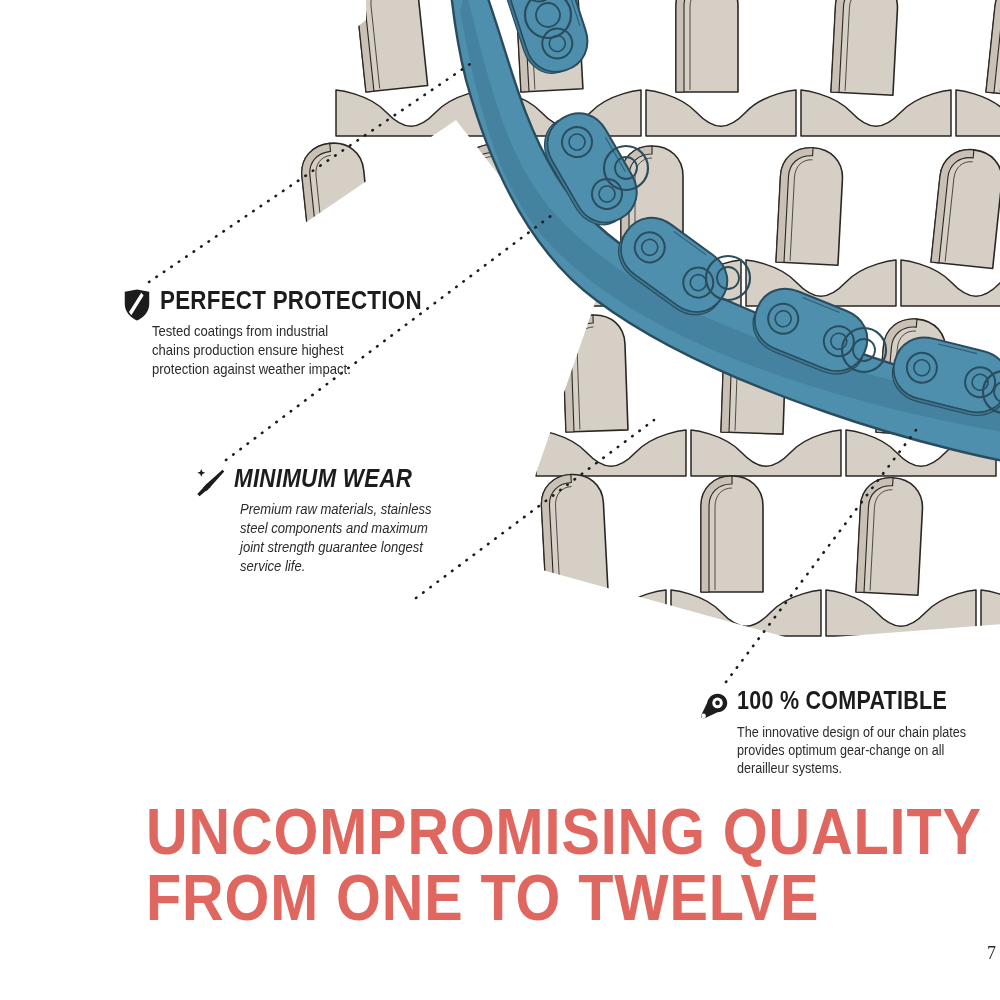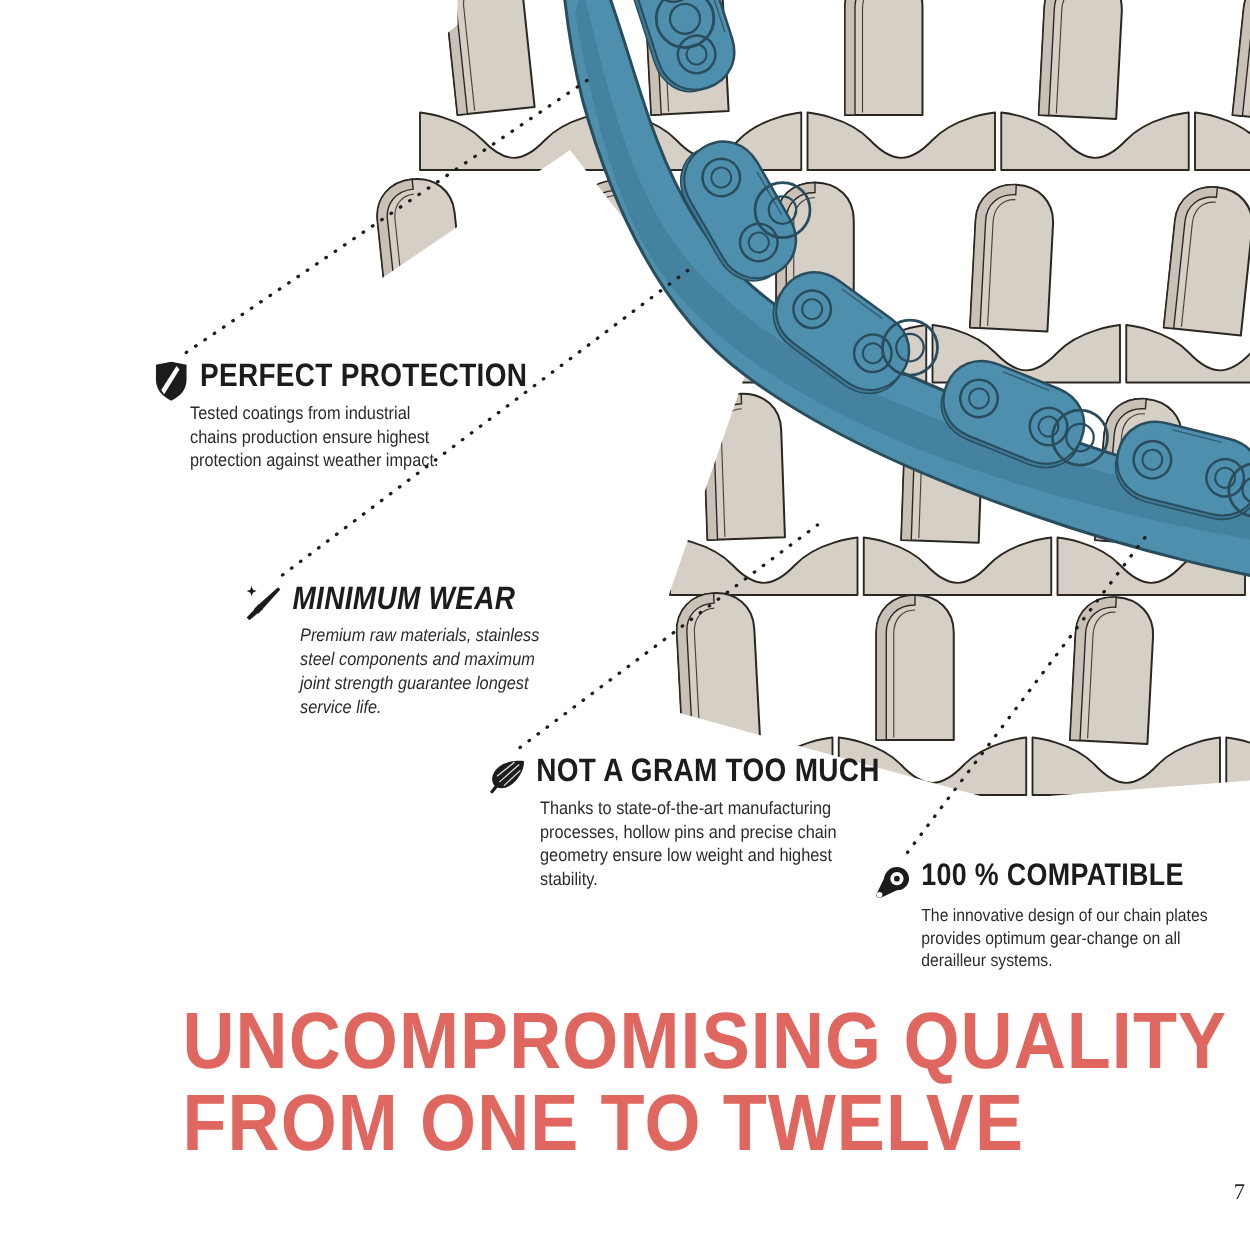--- a/index.html
+++ b/index.html
@@ -341,33 +341,20 @@
           <path d="M12.5,17.5 L16.5,21.5 L12,26 L8,22 Z" fill="#1c1c1c"></path>
           <path d="M9.5,21 L13,24.5 L4,32 L1.5,29.5 Z" fill="#1c1c1c"></path>
           <path d="M6,1 L7.3,4.2 L10.5,5.5 L7.3,6.8 L6,10 L4.7,6.8 L1.5,5.5 L4.7,4.2 Z" fill="#1c1c1c"></path>
         </svg>
       </span>
       <h3>MINIMUM WEAR</h3>
     </div>
     <p>Premium raw materials, stainless steel components and maximum joint strength guarantee longest service life.</p>
   </div>
 
-  <div class="callout" id="co-gram">
-    <div class="cohead">
-      <span class="ico">
-        <svg viewBox="0 0 32 30">
-          <path d="M30,2 C22,1 10,3 5,11 C1.5,16.5 3,21 5,23 L1,28.5 L3,30 L7.5,24.5
-                   C11,26 17,25 22,20 C28,14 30.5,7 30,2 Z" fill="#1c1c1c"></path>
-          <path d="M26,5 L9,20 M27,10 L13,23 M22,3 L7,15" stroke="#ffffff" stroke-width="1.1" fill="none" opacity=".85"></path>
-        </svg>
-      </span>
-      <h3>NOT A GRAM TOO MUCH</h3>
-    </div>
-    <p>Thanks to state-of-the-art manufacturing processes, hollow pins and precise chain geometry ensure low weight and highest stability.</p>
-  </div>
 
   <div class="callout" id="co-compat">
     <div class="cohead">
       <span class="ico">
         <svg viewBox="0 0 34 32">
           <path d="M21,2 C27.5,2 32,7 32,12.5 C32,18 27.5,23 21,23
                    L7,29.5 C4,31 1.5,29 2.5,26.5 L9,13 C10.5,6 15,2 21,2 Z" fill="#1c1c1c"></path>
           <circle cx="21" cy="12.5" r="6" fill="#ffffff"></circle>
           <circle cx="21" cy="12.5" r="2.6" fill="#1c1c1c"></circle>
           <circle cx="5.2" cy="27.2" r="2.6" fill="#ffffff"></circle>

